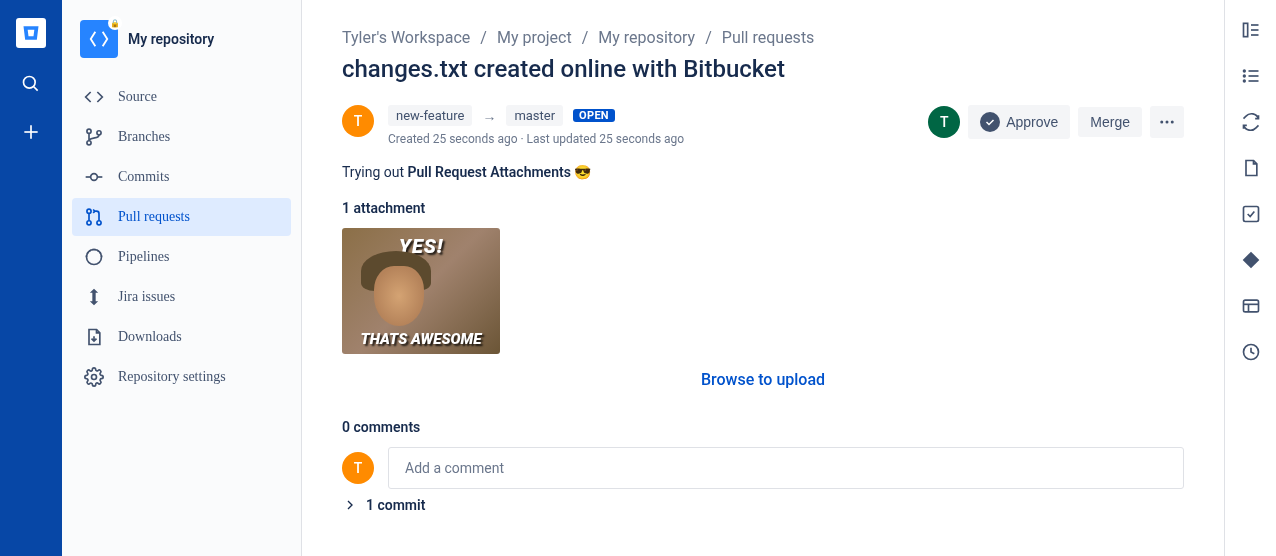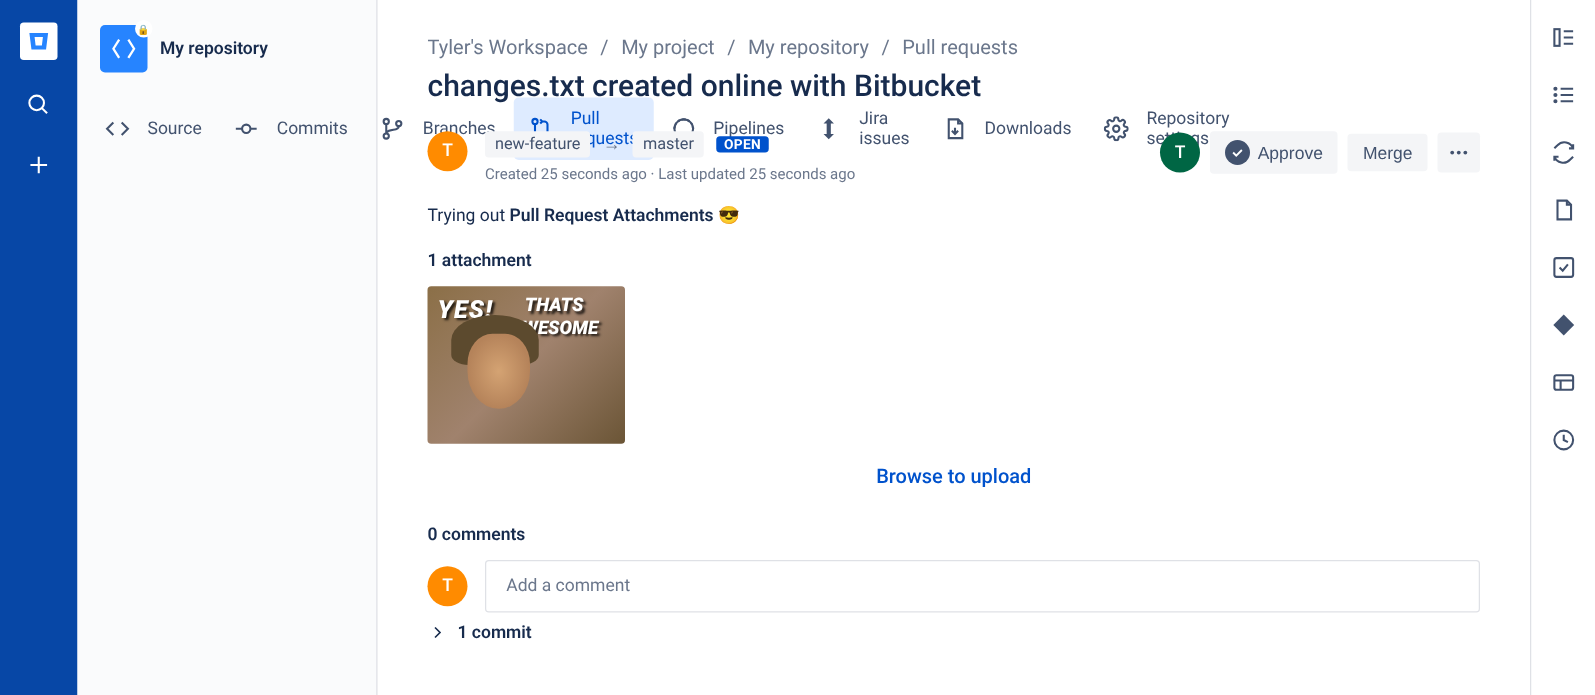--- a/index.html
+++ b/index.html
@@ -13,21 +13,21 @@
     .rail-icon { width: 24px; height: 24px; display: flex; align-items: center; justify-content: center; color: #fff; cursor: pointer; }
     .rail-icon svg { width: 20px; height: 20px; stroke: #fff; fill: none; stroke-width: 2; }
     
     
     .sidebar { width: 240px; background: #fafbfc; border-right: 1px solid #dfe1e6; padding: 20px 10px; }
     .sidebar-header { display: flex; align-items: center; gap: 10px; padding: 0 8px 20px; }
     .sidebar-avatar { width: 38px; height: 38px; background: #2684ff; border-radius: 4px; display: flex; align-items: center; justify-content: center; position: relative; }
     .sidebar-avatar svg { width: 22px; height: 22px; }
     .sidebar-avatar .lock { position: absolute; top: -4px; right: -4px; width: 14px; height: 14px; background: #fff; border-radius: 50%; display: flex; align-items: center; justify-content: center; font-size: 8px; }
     .sidebar-title { font-weight: 600; font-size: 14px; }
-    .sidebar-nav { display: flex; flex-direction: row; gap: 2px; }
+    .sidebar-nav { display: flex; flex-direction: column; gap: 2px; font-family: Liberation Serif, serif; }
     .nav-item { display: flex; align-items: center; gap: 14px; padding: 9px 12px; border-radius: 4px; cursor: pointer; color: #42526e; }
     .nav-item.active { background: #deebff; color: #0052cc; }
     .nav-item svg { width: 20px; height: 20px; flex-shrink: 0; }
     .nav-item span { font-size: 14px; }
     
     
     .main { flex: 1; padding: 28px 40px; overflow-y: auto; }
     .breadcrumb { display: flex; align-items: center; gap: 10px; color: #6b778c; font-size: 16px; margin-bottom: 8px; }
     .breadcrumb a { color: #6b778c; text-decoration: none; cursor: pointer; }
     .breadcrumb .sep { color: #6b778c; }
@@ -51,21 +51,21 @@
     .btn-icon-only { padding: 7px 8px; }
     .approve-check { width: 20px; height: 20px; border-radius: 50%; background: #42526e; display: flex; align-items: center; justify-content: center; }
     .approve-check svg { width: 12px; height: 12px; stroke: #fff; fill: none; stroke-width: 3; }
     
     .description { font-size: 14px; margin-bottom: 20px; }
     .description b { font-weight: 600; }
     
     .section-title { font-size: 14px; font-weight: 600; margin-bottom: 12px; }
     
     .attachment-area { margin-bottom: 30px; }
-    .attachment-thumb { width: 158px; height: 126px; background: linear-gradient(135deg, #8b6f47 0%, #a0826d 50%, #6b5536 100%); border-radius: 3px; position: relative; display: flex; justify-content: space-between; padding: 6px 8px; overflow: hidden; }
+    .attachment-thumb { width: 158px; height: 126px; background: linear-gradient(135deg, #8b6f47 0%, #a0826d 50%, #6b5536 100%); border-radius: 3px; position: relative; display: flex; flex-direction: column; justify-content: space-between; padding: 6px 8px; overflow: hidden; }
     .thumb-top { color: #fff; font-weight: 900; font-size: 20px; font-style: italic; text-shadow: 2px 2px 2px rgba(0,0,0,0.8); text-align: center; letter-spacing: 1px; }
     .thumb-bottom { color: #fff; font-weight: 900; font-size: 15px; font-style: italic; text-shadow: 2px 2px 2px rgba(0,0,0,0.8); text-align: center; }
     .thumb-face { position: absolute; top: 30%; left: 20%; width: 50px; height: 60px; background: radial-gradient(ellipse, #d4a373 0%, #b5835a 70%); border-radius: 40% 40% 50% 50%; }
     .thumb-hair { position: absolute; top: 18%; left: 12%; width: 70px; height: 40px; background: #5c4a2e; border-radius: 50% 50% 20% 20%; }
     
     .browse-link { text-align: center; margin-top: 16px; }
     .browse-link a { color: #0052cc; font-weight: 500; cursor: pointer; text-decoration: none; font-size: 16px; }
     
     .comments-section { margin-bottom: 8px; }
     .comment-input-row { display: flex; align-items: center; gap: 14px; margin-top: 12px; }
@@ -119,34 +119,34 @@
     <div class="sidebar-nav">
       <div class="nav-item">
         <svg viewBox="0 0 24 24" fill="none" stroke="currentColor" stroke-width="2">
             <polyline points="8 6 2 12 8 18"></polyline>
             <polyline points="16 6 22 12 16 18"></polyline>
           </svg>
         <span>Source</span>
       </div>
       <div class="nav-item">
         <svg viewBox="0 0 24 24" fill="none" stroke="currentColor" stroke-width="2">
-            <circle cx="12" cy="12" r="4"></circle>
-            <line x1="2" y1="12" x2="8" y2="12"></line>
-            <line x1="16" y1="12" x2="22" y2="12"></line>
-          </svg>
-        <span>Commits</span>
-      </div>
-      <div class="nav-item">
-        <svg viewBox="0 0 24 24" fill="none" stroke="currentColor" stroke-width="2">
             <circle cx="6" cy="5" r="2.5"></circle>
             <circle cx="6" cy="19" r="2.5"></circle>
             <circle cx="18" cy="7" r="2.5"></circle>
             <path d="M6 7.5v9M18 9.5c0 5-8 2-12 6"></path>
           </svg>
         <span>Branches</span>
+      </div>
+      <div class="nav-item">
+        <svg viewBox="0 0 24 24" fill="none" stroke="currentColor" stroke-width="2">
+            <circle cx="12" cy="12" r="4"></circle>
+            <line x1="2" y1="12" x2="8" y2="12"></line>
+            <line x1="16" y1="12" x2="22" y2="12"></line>
+          </svg>
+        <span>Commits</span>
       </div>
       <div class="nav-item active">
         <svg viewBox="0 0 24 24" fill="none" stroke="currentColor" stroke-width="2">
             <circle cx="6" cy="5" r="2.5"></circle>
             <circle cx="6" cy="19" r="2.5"></circle>
             <circle cx="18" cy="19" r="2.5"></circle>
             <path d="M6 7.5v9M13 5h2a3 3 0 013 3v8.5M11 3l2 2-2 2"></path>
           </svg>
         <span>Pull requests</span>
       </div>

